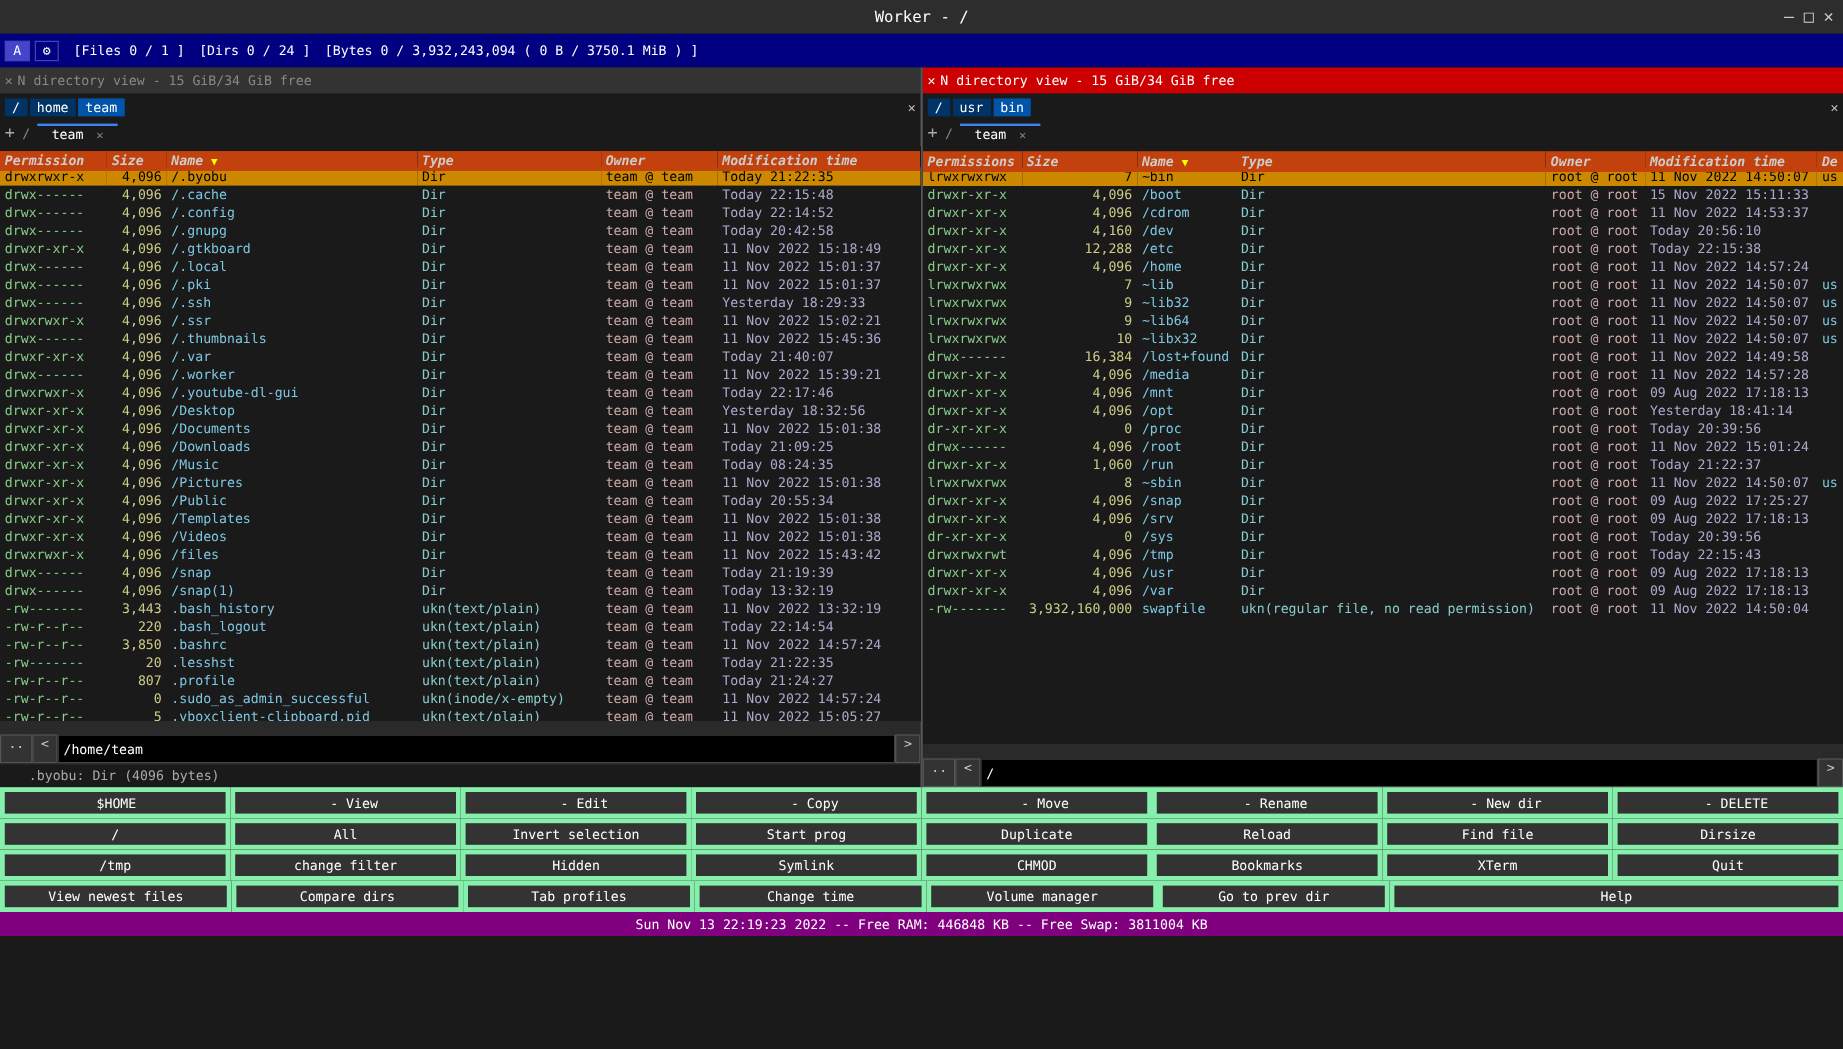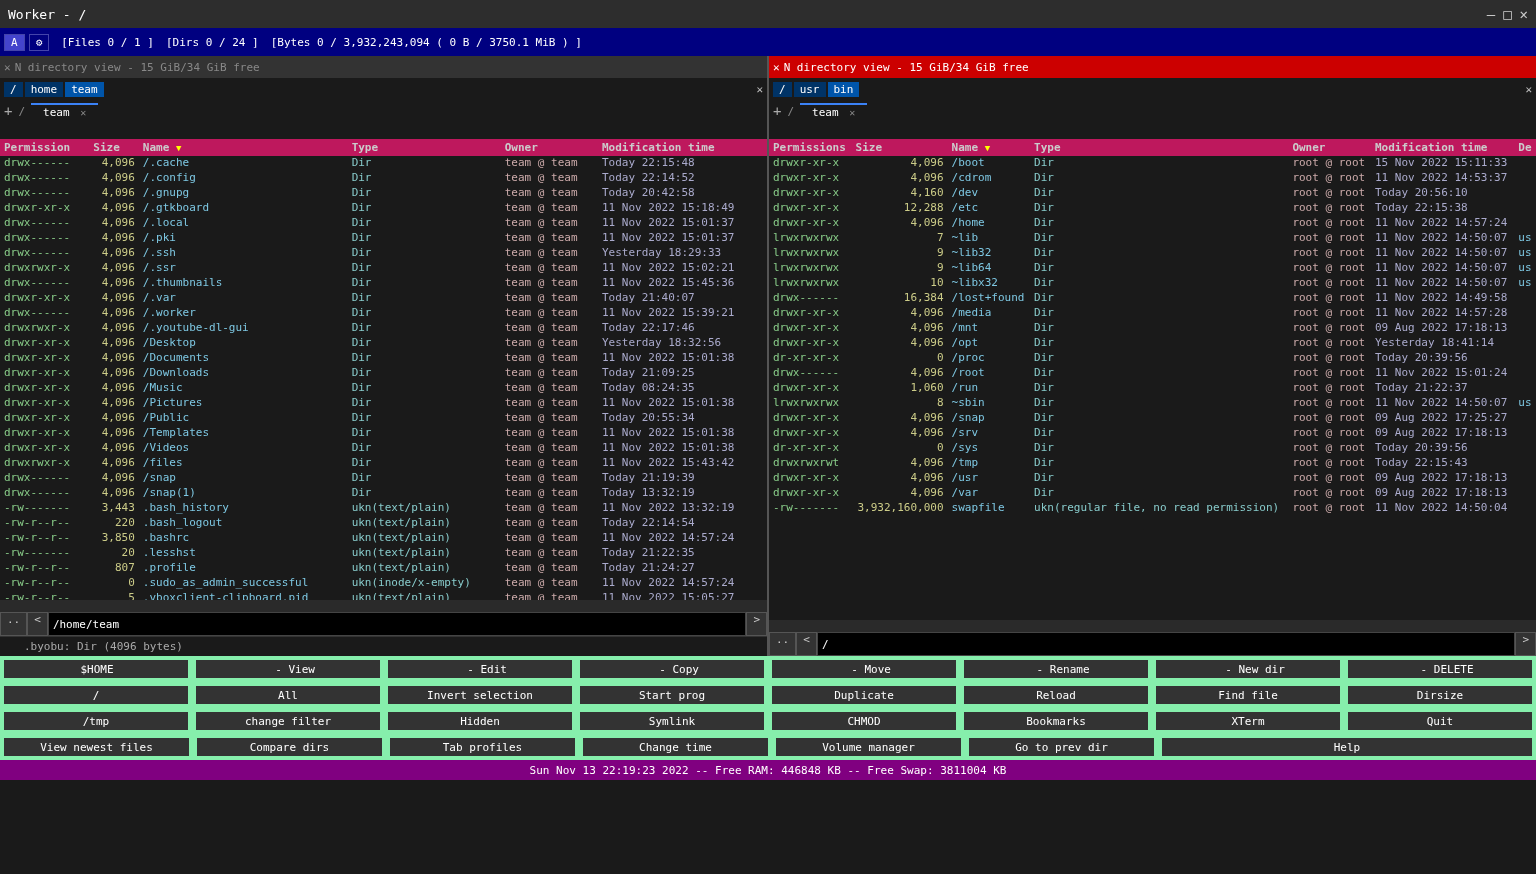--- a/index.html
+++ b/index.html
@@ -13,20 +13,21 @@
       overflow: hidden;
     }
     .title-bar {
       background: #2d2d2d;
       color: #ffffff;
       text-align: center;
       padding: 4px 8px;
       font-size: 13px;
       display: flex;
       align-items: center;
+      justify-content: center;
       position: relative;
       height: 28px;
     }
     .title-bar-buttons {
       position: absolute;
       right: 8px;
       display: flex;
       gap: 8px;
       font-size: 14px;
       color: #aaa;
@@ -126,29 +127,30 @@
       overflow-y: auto;
       overflow-x: auto;
       background: #1a1a1a;
     }
     .file-table {
       width: 100%;
       border-collapse: collapse;
       font-size: 11px;
     }
     .file-table th {
-      background: #be185d;
+      background: #c2410c;
       color: #ccc;
       text-align: left;
       padding: 2px 4px;
       border-bottom: 1px solid #444;
       white-space: nowrap;
       position: sticky;
-      top: 17px;
+      top: 4px;
       z-index: 2;
+      font-style: italic;
     }
     .file-table td {
       padding: 1px 4px;
       white-space: nowrap;
       color: #7ec8e3;
     }
     .file-table tr.selected td { background: #cc8800; color: #000; }
     .file-table td.perm { color: #88cc88; }
     .file-table td.size { color: #cccc88; text-align: right; }
     .file-table td.type { color: #88cccc; }

